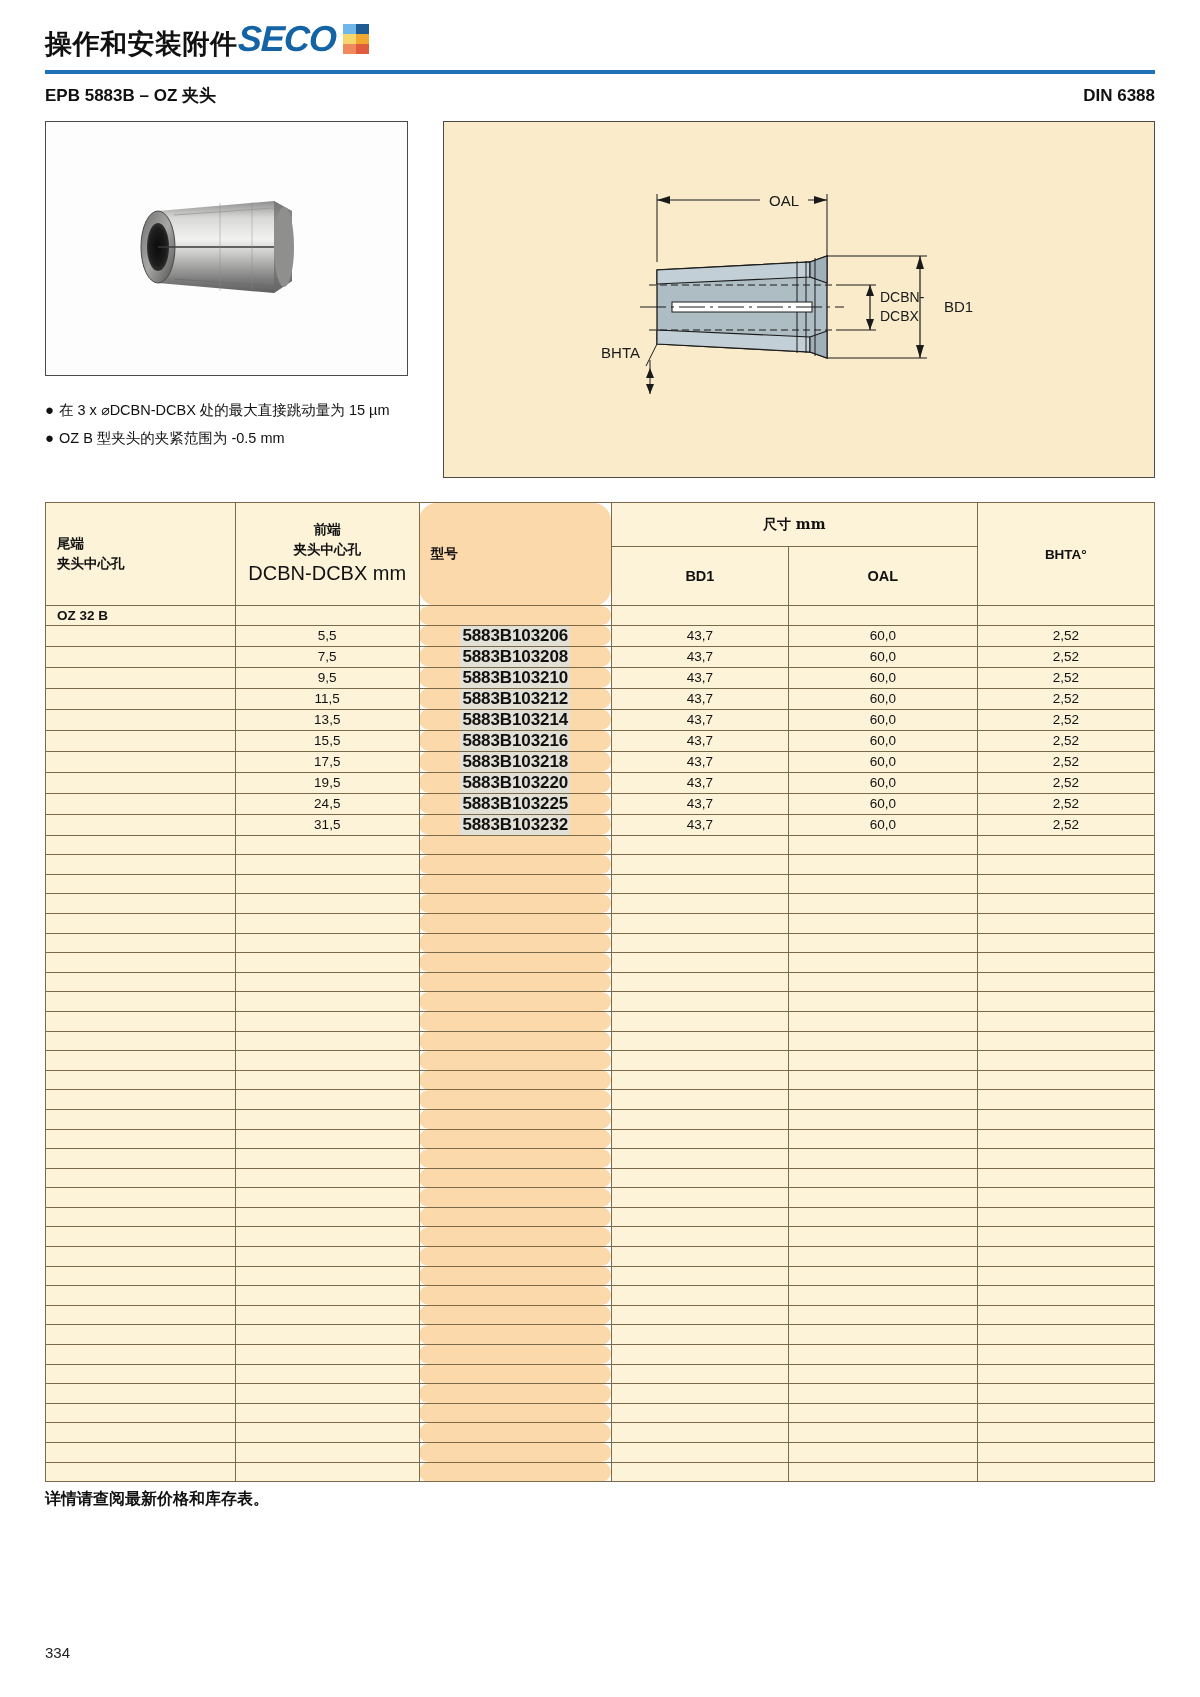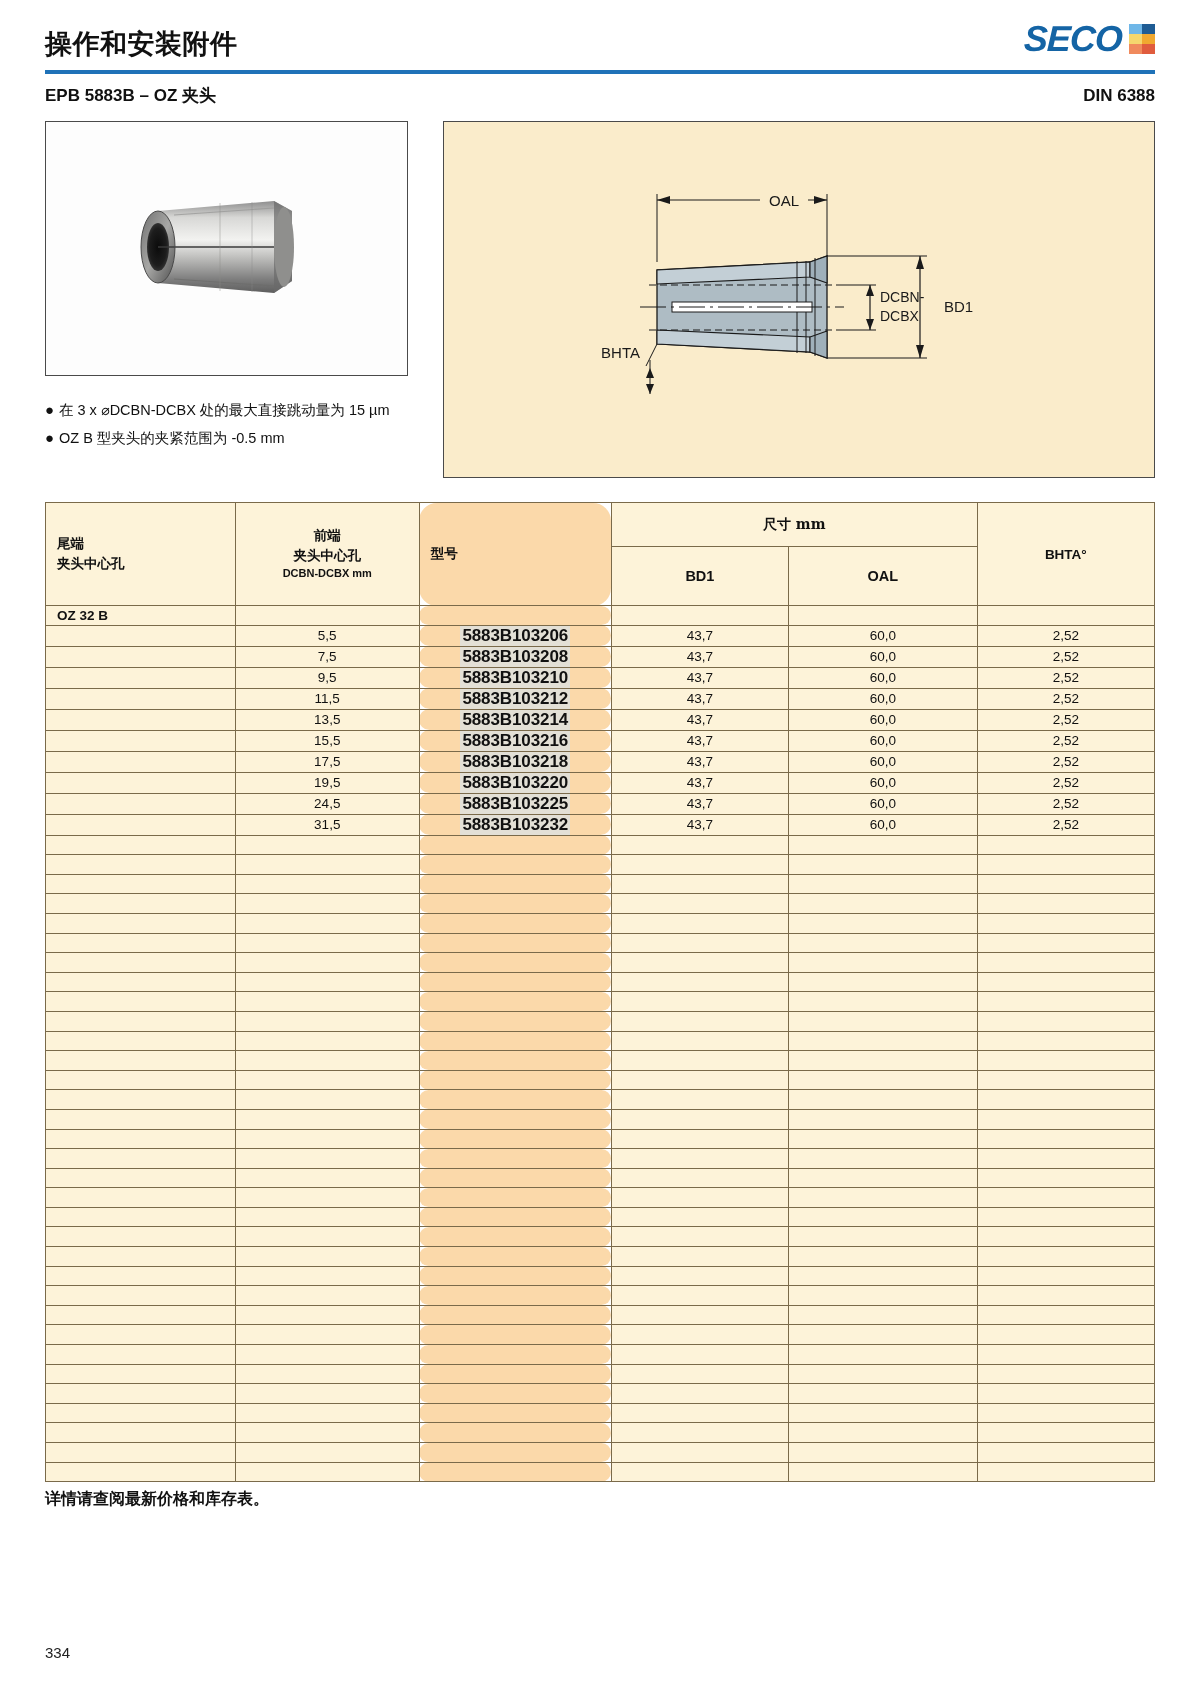--- a/index.html
+++ b/index.html
@@ -9,21 +9,21 @@
     background: #ffffff;
     font-family: "Liberation Sans", "DejaVu Sans", sans-serif;
     color: #1a1a1a;
     position: relative;
     overflow: hidden;
   }
   .page { position: relative; width: 1200px; height: 1697px; padding: 0 45px; }
 
   
   .header-row {
-    display: flex; align-items: flex-end; justify-content: space-between;
+    display: flex; align-items: flex-end; 
     padding-top: 52px; height: 62px;
   }
   .page-title {
     font-size: 27px; font-weight: bold; letter-spacing: 0.5px;
     font-family: "DejaVu Serif", "Liberation Serif", serif;
     color: #111;
   }
   .logo-wrap { display: flex; align-items: center; gap: 7px; padding-bottom: 2px; }
   .logo-text {
     font-size: 36px; font-weight: bold; color: #1464a5;
@@ -269,21 +269,21 @@
         <th class="h-tall hl" rowspan="2">
           <div class="hdr-lines hdr-cn">
             <div>尾端</div>
             <div>夹头中心孔</div>
           </div>
         </th>
         <th class="h-tall" rowspan="2">
           <div class="hdr-lines">
             <div class="hdr-cn">前端</div>
             <div class="hdr-cn">夹头中心孔</div>
-            <div style="font-weight:bold;font-size:11px">DCBN-DCBX mm</div>
+            <div style="font-weight:normal;font-size:20px">DCBN-DCBX mm</div>
           </div>
         </th>
         <th class="h-tall ordercol hl" rowspan="2">
           <span class="hdr-cn">型号</span>
         </th>
         <th class="dim-head" colspan="2">
           <span class="hdr-cn">尺寸 mm</span>
         </th>
         <th class="h-tall" rowspan="2">BHTA°</th>
       </tr>

